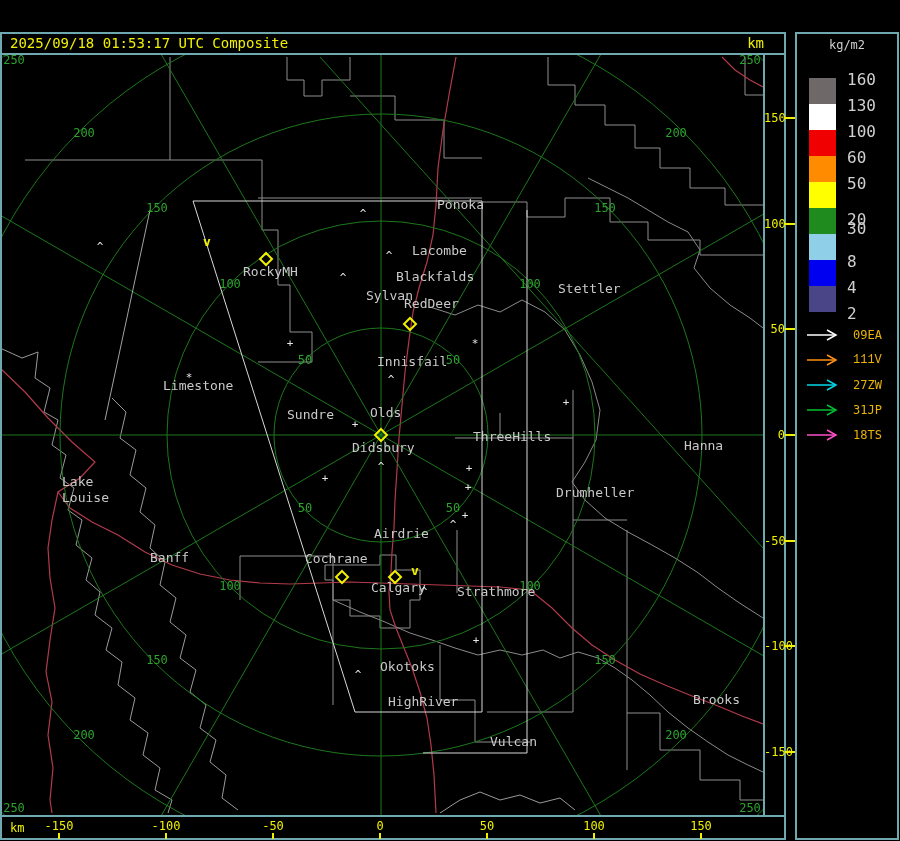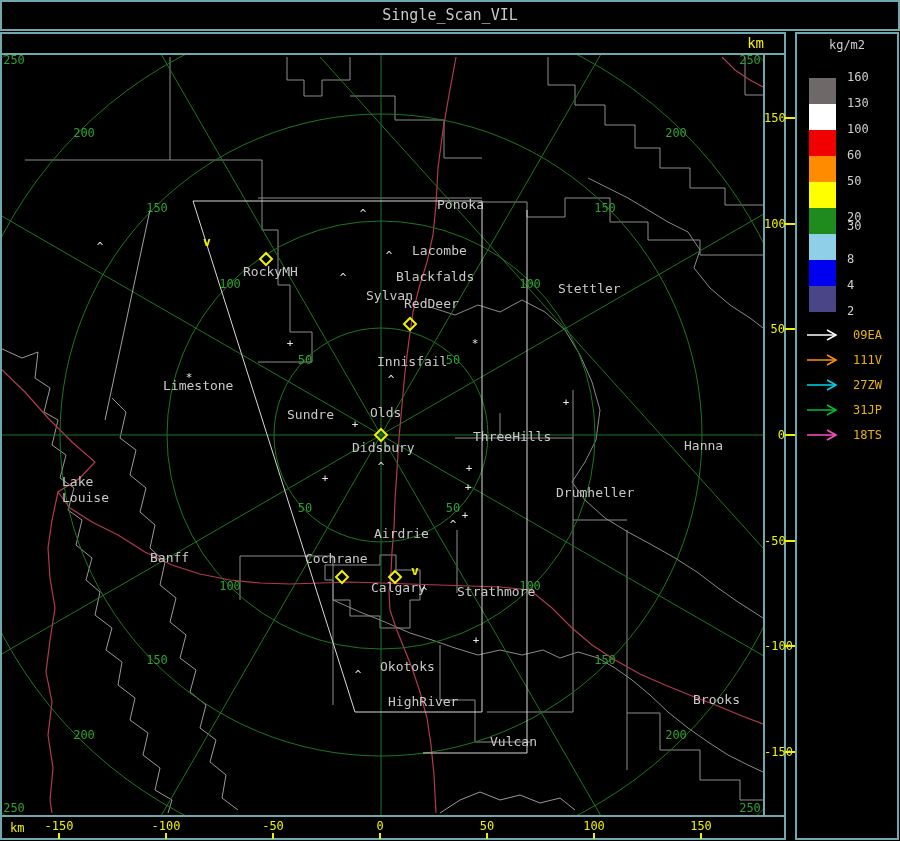--- a/index.html
+++ b/index.html
@@ -19,36 +19,34 @@
   svg{overflow:hidden;display:block;}
   #right-axis{position:absolute;left:764px;top:55px;width:31px;height:760px;}
   .raxis-label{position:absolute;width:21px;text-align:right;color:#f0f000;font-size:12px;}
   .raxis-tick{position:absolute;left:21px;width:10px;height:2px;background:#f0f000;}
   #bottom-axis{position:absolute;left:0;top:817px;width:786px;height:24px;color:#f0f000;font-size:12px;}
   #bottom-km{position:absolute;left:10px;top:4px;}
   .baxis-label{position:absolute;width:60px;text-align:center;top:2px;color:#f0f000;}
   .baxis-tick{position:absolute;top:16px;width:2px;height:6px;background:#f0f000;}
   #cb-unit{position:absolute;left:0;top:4px;width:100%;text-align:center;color:#d0d0d0;font-size:12px;}
   .cb-swatch{position:absolute;left:12px;width:27px;height:26px;}
-  .cb-label{position:absolute;left:50px;color:#d0d0d0;font-size:12px;}
+  .cb-label{position:absolute;left:50px;color:#d0d0d0;font-size:16px;}
   .rl-row{position:absolute;left:8px;height:14px;}
   .rl-label{position:absolute;left:48px;color:#eab308;font-size:12px;}
 </style>
 </head>
 <body>
 
 <div id="app">
 
-  <div id="title-bar" class="tealbox">
-    <span>Single_Scan_VIL</span>
-  </div>
 
   <div id="left-panel" class="tealbox"></div>
 
   <div id="ts-bar">
+    <span id="timestamp">2025/09/18 01:53:17 UTC Composite</span>
     <span id="ts-km">km</span>
   </div>
 
   <div class="divline" style="left:2px;top:53px;width:782px;height:2px;"></div>
   <div class="divline" style="left:2px;top:815px;width:782px;height:2px;"></div>
   <div class="divline" style="left:763px;top:55px;width:2px;height:760px;"></div>
 
   <div id="map-holder">
       <svg width="761" height="760" viewBox="2 55 761 760">
         <g stroke="#8e8e8e" fill="none" stroke-width="1">
@@ -261,21 +259,21 @@
             <line x1="2" y1="7" x2="30" y2="7" stroke="#ffffff" stroke-width="1.5"></line>
             <path d="M22 2 L31 7 L22 12" stroke="#ffffff" fill="none" stroke-width="1.5"></path>
           </svg>
           <span class="rl-label" style="top: 0px;">09EA</span>
         </div>
         <div class="rl-row" style="top: 319px;">
           <svg width="40" height="14">
             <line x1="2" y1="7" x2="30" y2="7" stroke="#ff9010" stroke-width="1.5"></line>
             <path d="M22 2 L31 7 L22 12" stroke="#ff9010" fill="none" stroke-width="1.5"></path>
           </svg>
-          <span class="rl-label" style="top: 0px;">111V</span>
+          <span class="rl-label" style="top: 0px; font-family: Liberation Mono, monospace;">111V</span>
         </div>
         <div class="rl-row" style="top: 344px;">
           <svg width="40" height="14">
             <line x1="2" y1="7" x2="30" y2="7" stroke="#00d8e8" stroke-width="1.5"></line>
             <path d="M22 2 L31 7 L22 12" stroke="#00d8e8" fill="none" stroke-width="1.5"></path>
           </svg>
           <span class="rl-label" style="top: 0px;">27ZW</span>
         </div>
         <div class="rl-row" style="top: 369px;">
           <svg width="40" height="14">

